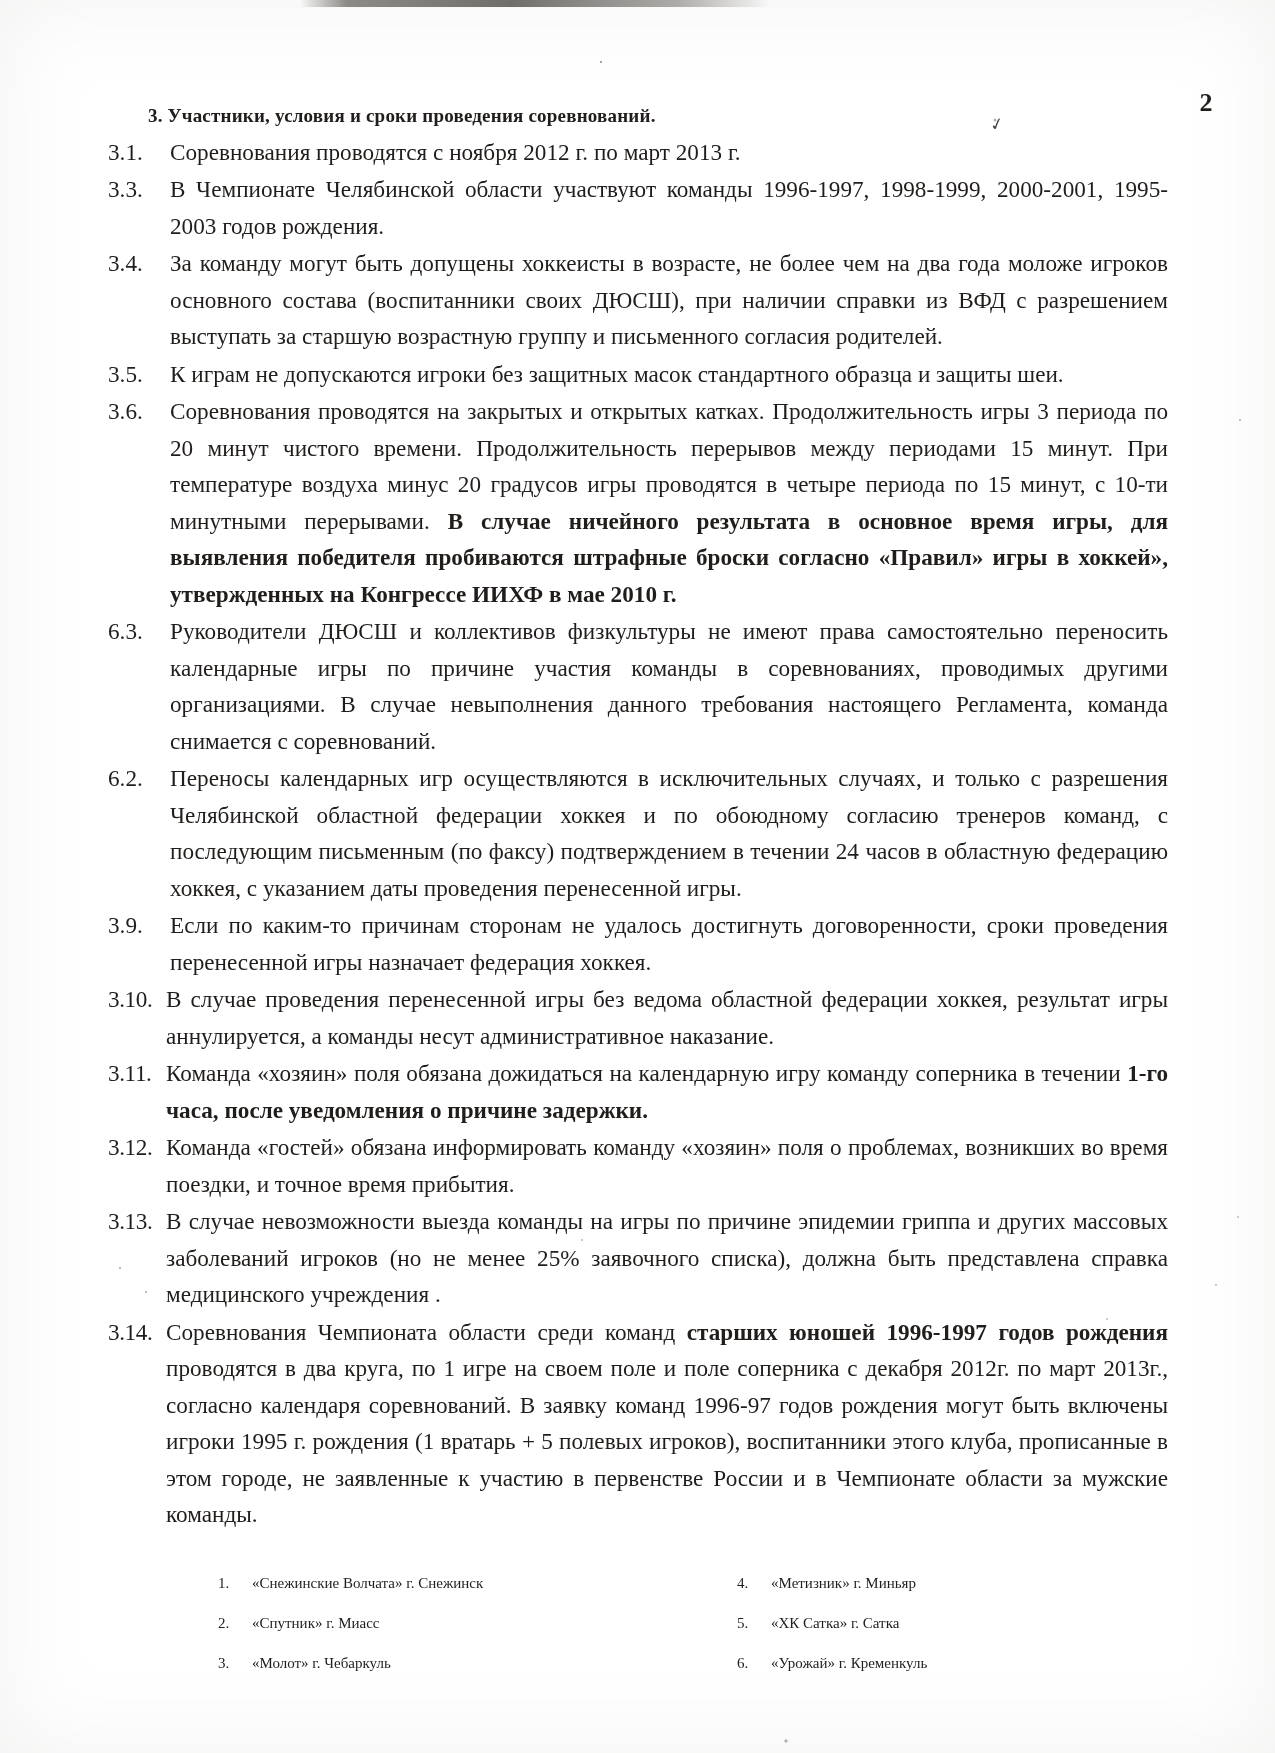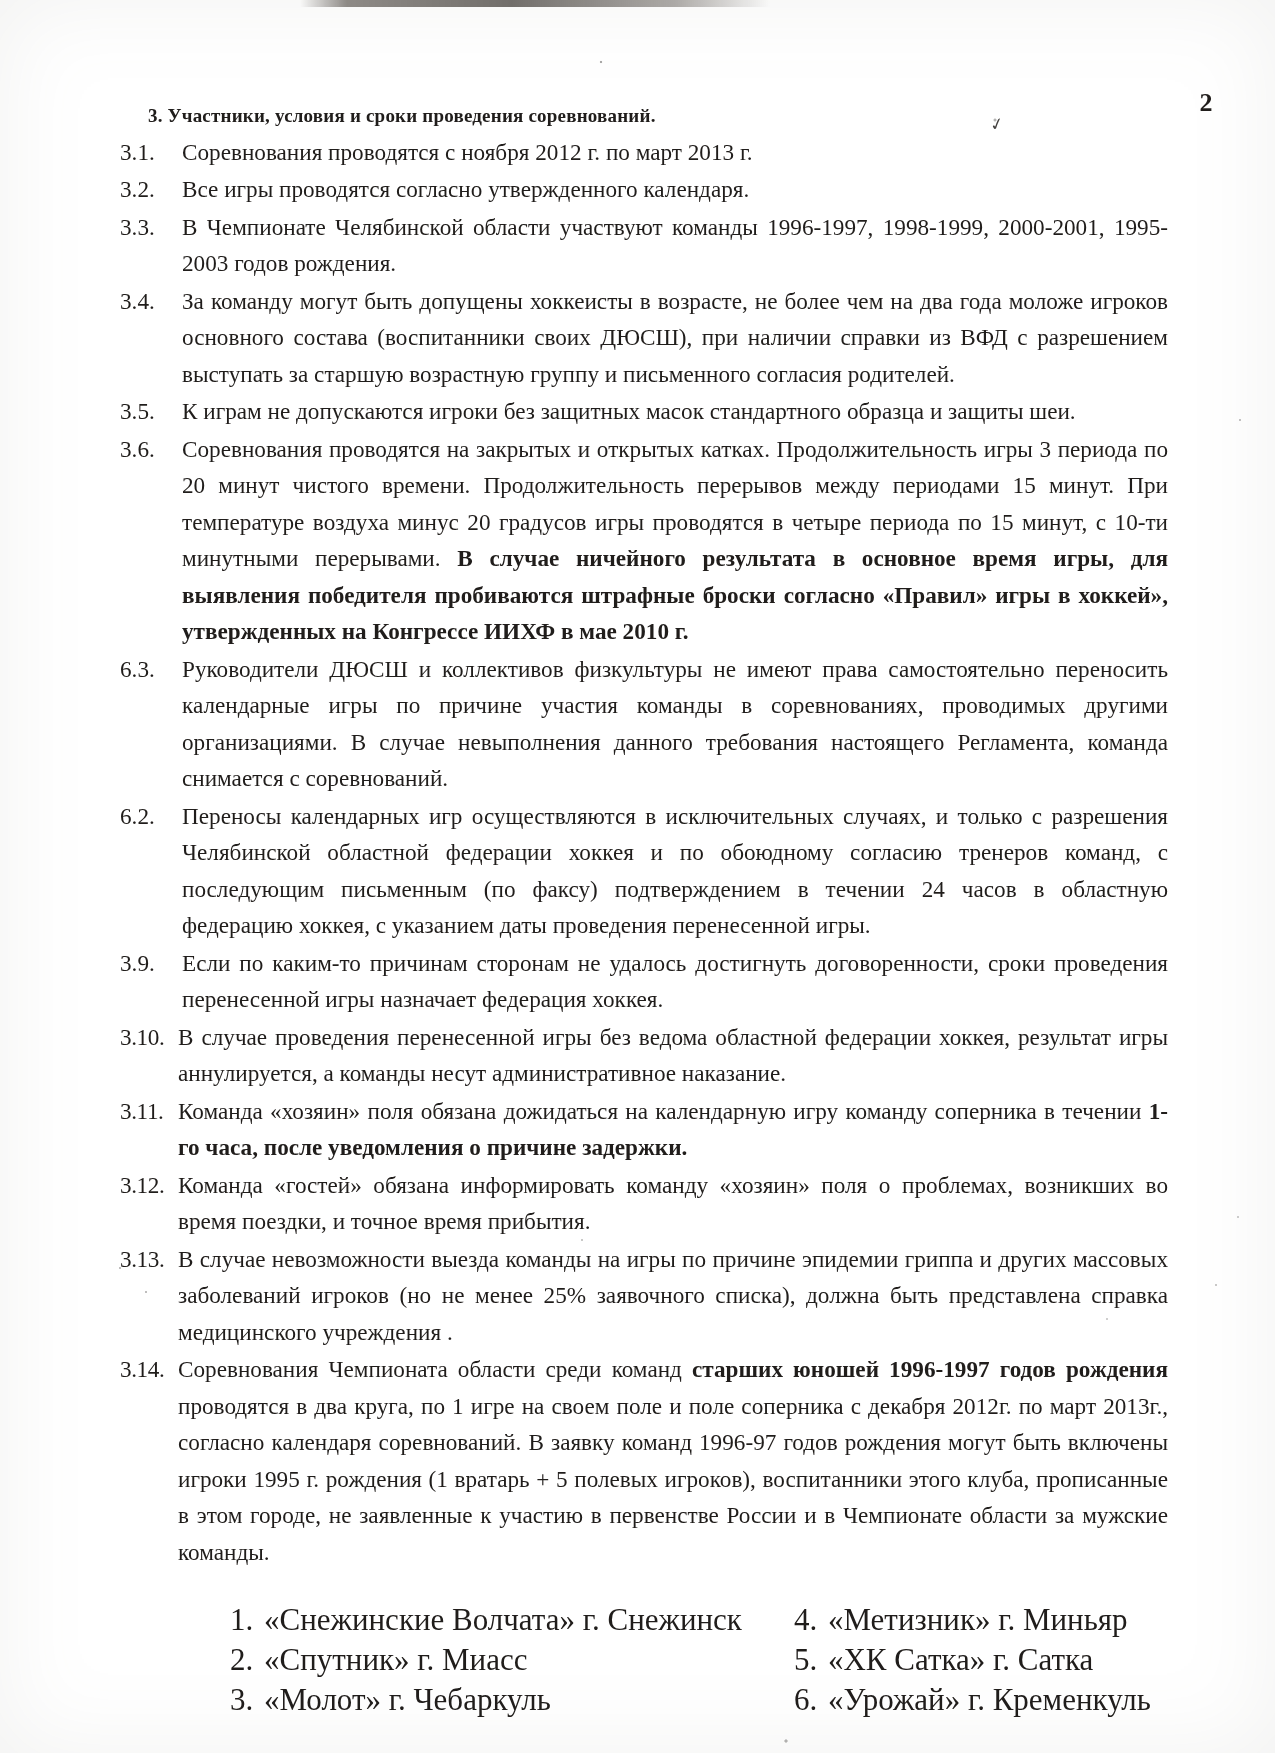--- a/index.html
+++ b/index.html
@@ -88,21 +88,21 @@
   }
 
   ol.clauses {
     list-style: none;
     margin: 0;
     padding: 0;
   }
   li.clause {
     position: relative;
     padding-left: 62px;
-    margin: 0 0 1px 12px;
+    margin: 0 0 1px 0;
     font-size: 23.2px;
     line-height: 36.5px;
     text-align: justify;
     text-justify: inter-word;
   }
   li.clause .num {
     position: absolute;
     left: 0;
     top: 0;
     width: 58px;
@@ -116,22 +116,22 @@
   li.clause p {
     margin: 0;
   }
   b, strong { font-weight: 700; }
 
   
   .teams {
     margin: 30px 0 0 0;
     padding: 0 0 0 52px;
     display: flex;
-    gap: 8px;
-    font-size: 31px;
+    gap: 0px;
+    font-size: 15px;
     line-height: 40px;
   }
   .teams .col {
     flex: 0 0 50%;
   }
   .teams .col.right { padding-left: 44px; }
   .teams ul {
     list-style: none;
     margin: 0;
     padding: 0;
@@ -157,24 +157,20 @@
 
     <h1 class="doc-title">3. Участники,  условия  и сроки проведения соревнований.</h1>
 
     <ol class="clauses">
 
       <li class="clause">
         <span class="num">3.1.</span>
         <p>Соревнования проводятся с ноября 2012 г. по март 2013 г.</p>
       </li>
 
-      <li class="clause">
-        <span class="num">3.2.</span>
-        <p>Все игры проводятся согласно утвержденного календаря.</p>
-      </li>
 
       <li class="clause">
         <span class="num">3.3.</span>
         <p>В Чемпионате Челябинской области участвуют команды 1996-1997, 1998-1999, 2000-2001, 1995-2003 годов рождения.</p>
       </li>
 
       <li class="clause">
         <span class="num">3.4.</span>
         <p>За команду могут быть допущены хоккеисты в возрасте, не более чем на два года моложе игроков основного состава (воспитанники своих ДЮСШ), при наличии справки из ВФД с разрешением выступать за старшую возрастную группу и письменного согласия родителей.</p>
       </li>

